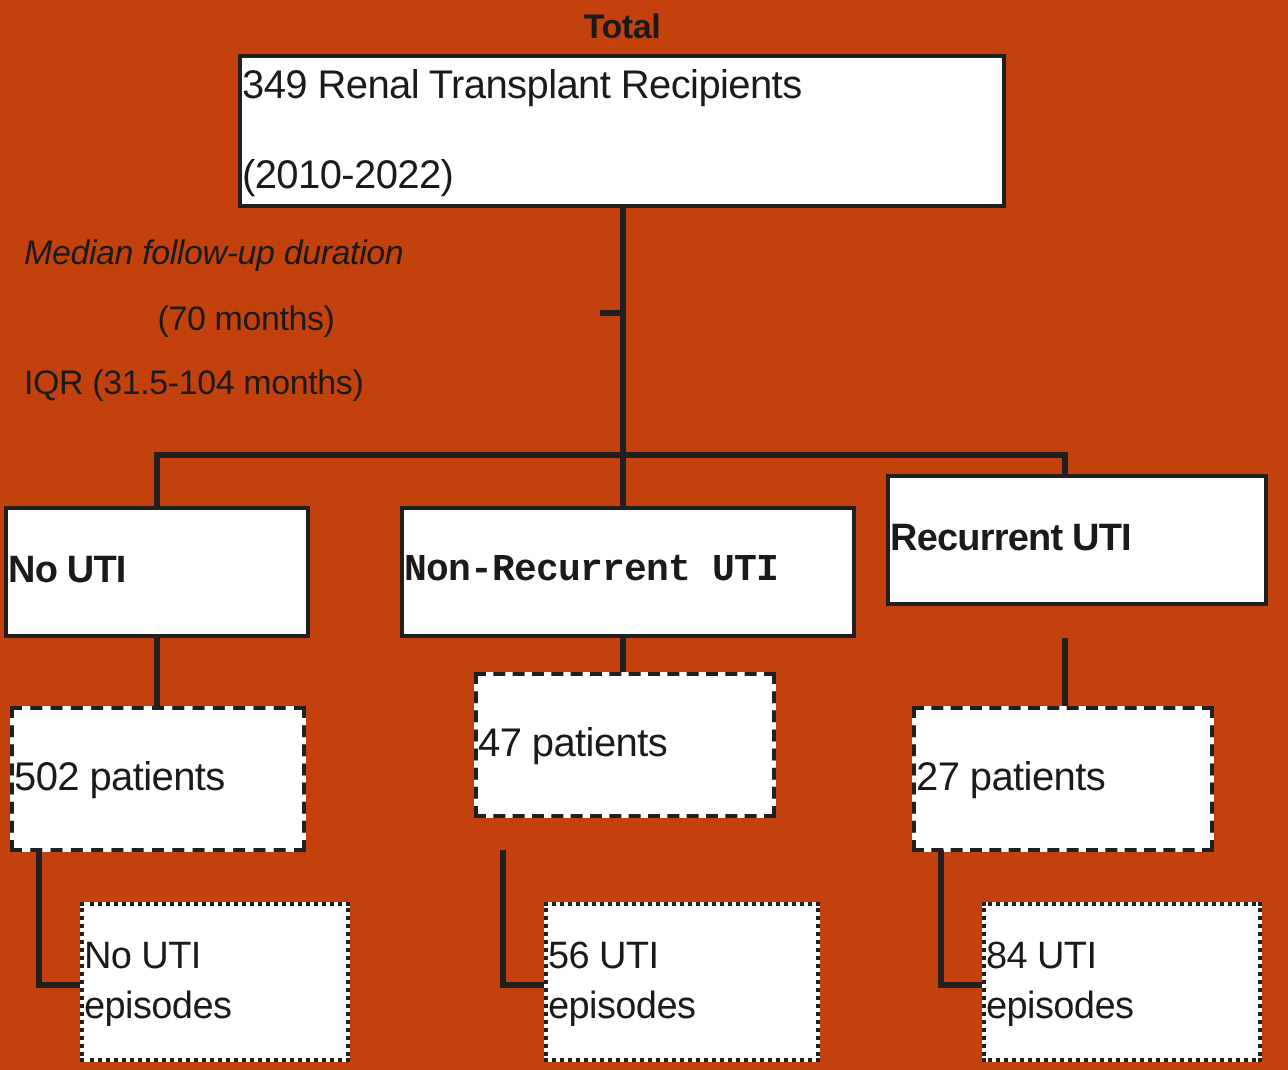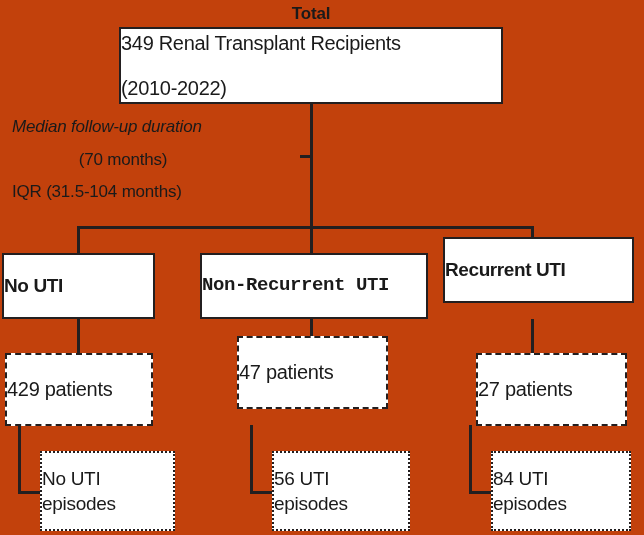--- a/index.html
+++ b/index.html
@@ -122,28 +122,28 @@
 
   <div class="box box-solid" style="left:443px; top:237px; width:191px; height:66px;">
     <div class="group-text">Recurrent UTI</div>
   </div>
 
   <div class="ln ln-v" style="left:77px; top:319px; height:35px;"></div>
   <div class="ln ln-v" style="left:310px; top:319px; height:35px;"></div>
   <div class="ln ln-v" style="left:531px; top:319px; height:35px;"></div>
 
   <div class="box box-dashed" style="left:5px; top:353px; width:148px; height:73px;">
-    <div class="count-text">429 patients</div>
+    <div class="count-text">502 patients</div>
   </div>
 
   <div class="box box-dashed" style="left:237px; top:336px; width:151px; height:73px;">
     <div class="count-text">47 patients</div>
   </div>
 
-  <div class="box box-dashed" style="left:476px; top:353px; width:151px; height:73px;">
+  <div class="box box-dashed" style="left:456px; top:353px; width:151px; height:73px;">
     <div class="count-text">27 patients</div>
   </div>
 
   <div class="ln ln-v" style="left:18px; top:425px; height:68px;"></div>
   <div class="ln ln-h" style="left:18px; top:491px; width:24px;"></div>
 
   <div class="ln ln-v" style="left:250px; top:425px; height:68px;"></div>
   <div class="ln ln-h" style="left:250px; top:491px; width:24px;"></div>
 
   <div class="ln ln-v" style="left:469px; top:425px; height:68px;"></div>

